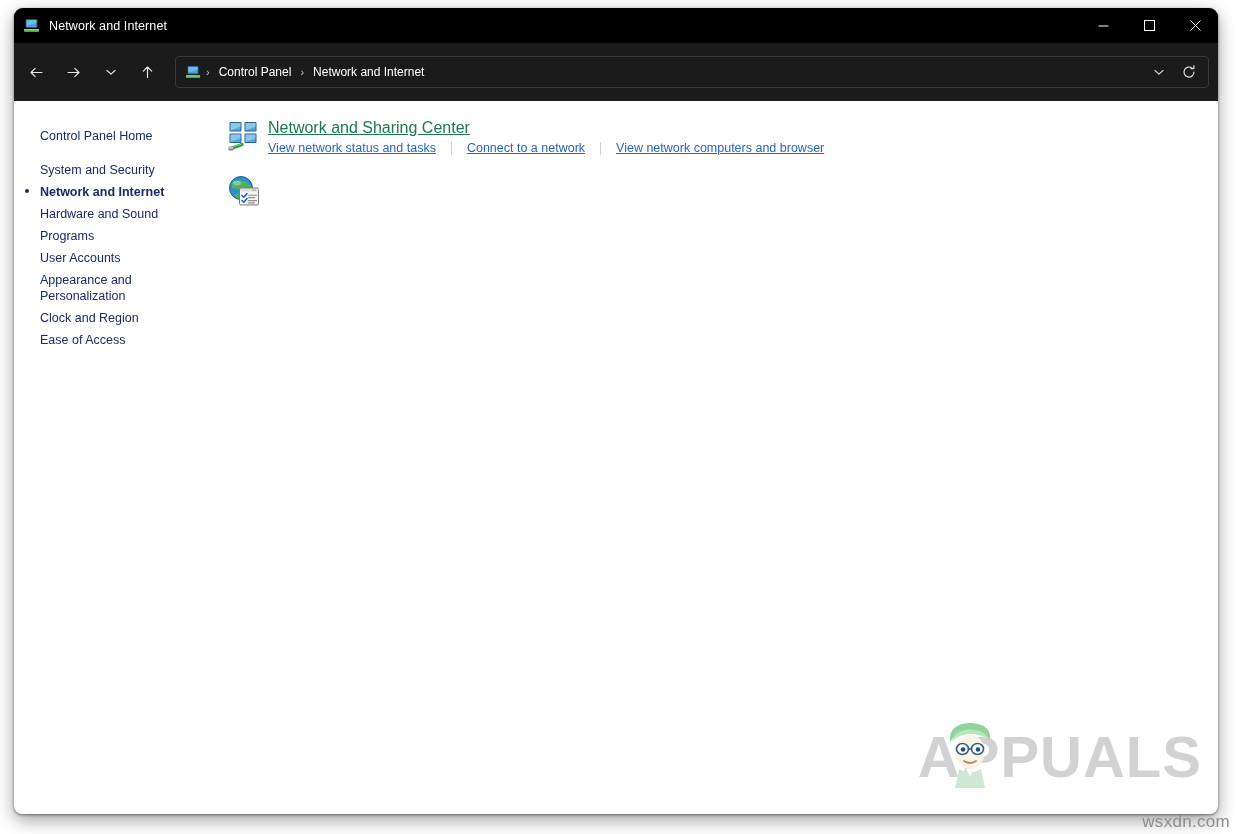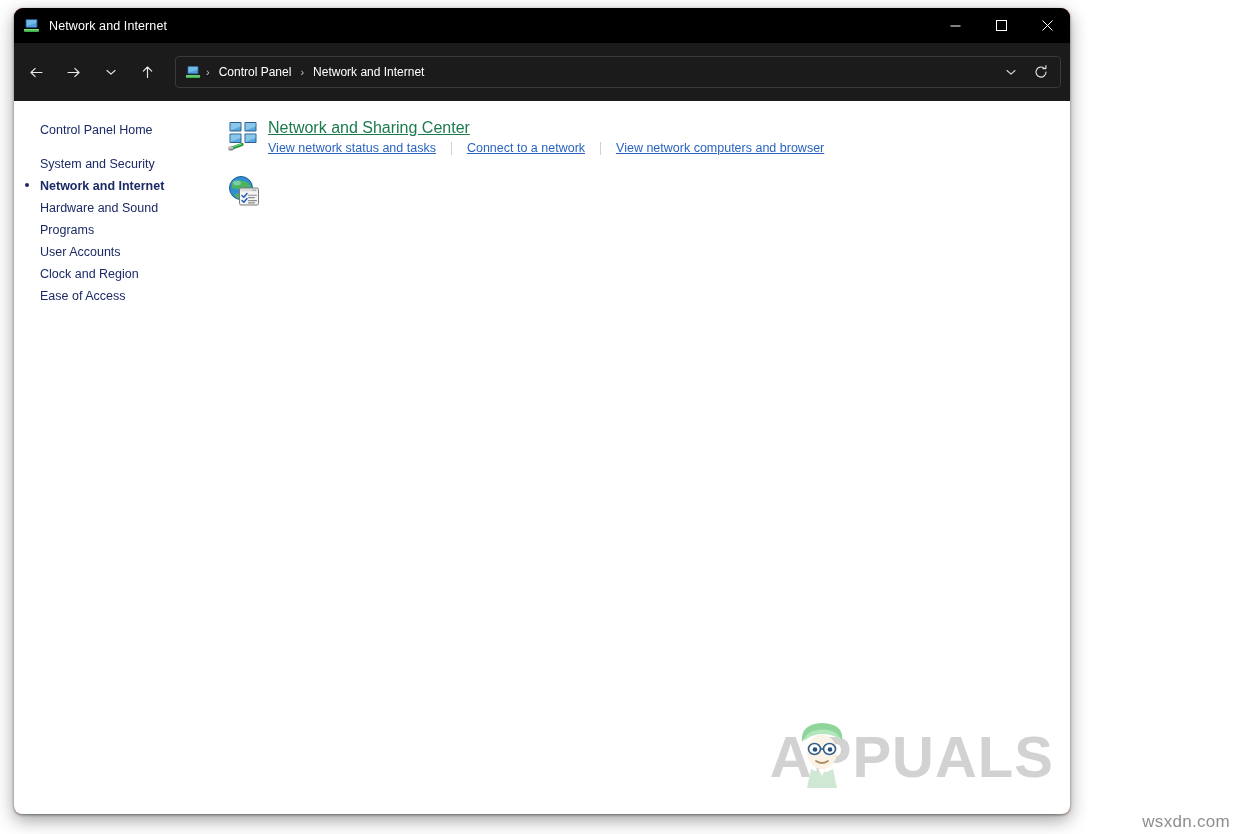--- a/index.html
+++ b/index.html
@@ -20,21 +20,21 @@
     position: absolute;
     inset: 0;
     background: #ffffff;
   }
 
   
   #window {
     position: absolute;
     left: 14px;
     top: 8px;
-    width: 1056px;
+    width: 1204px;
     height: 806px;
     border-radius: 9px 9px 8px 8px;
     overflow: hidden;
     box-shadow: 0 6px 18px rgba(0,0,0,.38), 0 1px 3px rgba(0,0,0,.45);
     background: #c2410c;
   }
 
   
   #titlebar {
     position: relative;
@@ -168,21 +168,21 @@
   #content {
     position: relative;
     height: calc(806px - 35px - 58px);
     background: #ffffff;
     display: flex;
   }
 
   #sidebar {
     width: 214px;
     flex: none;
-    padding-top: 18px;
+    padding-top: 24px;
     box-sizing: border-box;
   }
   .side-item {
     position: relative;
     padding: 3px 10px 3px 26px;
     font-size: 12.5px;
     color: #1b2a66;
     line-height: 16px;
     white-space: pre-line;
   }
@@ -380,20 +380,22 @@
 
   <div id="content">
 
     <div id="sidebar">
       <div class="side-item link">Control Panel Home</div>
       <div class="side-item link gap">System and Security</div>
       <div class="side-item current">Network and Internet</div>
       <div class="side-item link">Hardware and Sound</div>
       <div class="side-item link">Programs</div>
       <div class="side-item link">User Accounts</div>
+      <div class="side-item link">Appearance and
+Personalization</div>
       <div class="side-item link">Clock and Region</div>
       <div class="side-item link">Ease of Access</div>
     </div>
 
     <div id="main">
 
       <div class="cat">
         <div class="cat-icon">
           <svg width="32" height="32" viewBox="0 0 32 32">
             <rect x="1.5" y="2" width="12" height="9.5" rx="1" fill="#2a5f8f"></rect>

